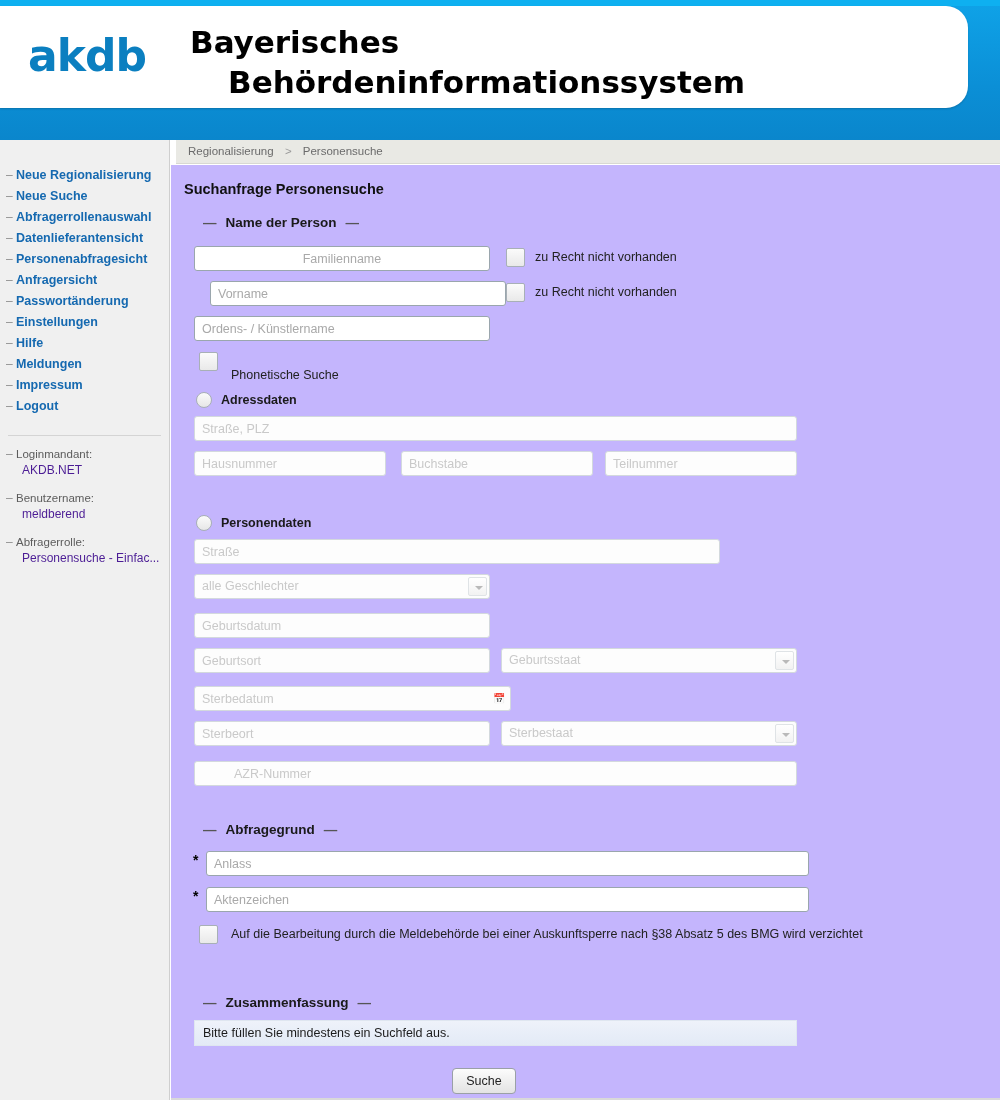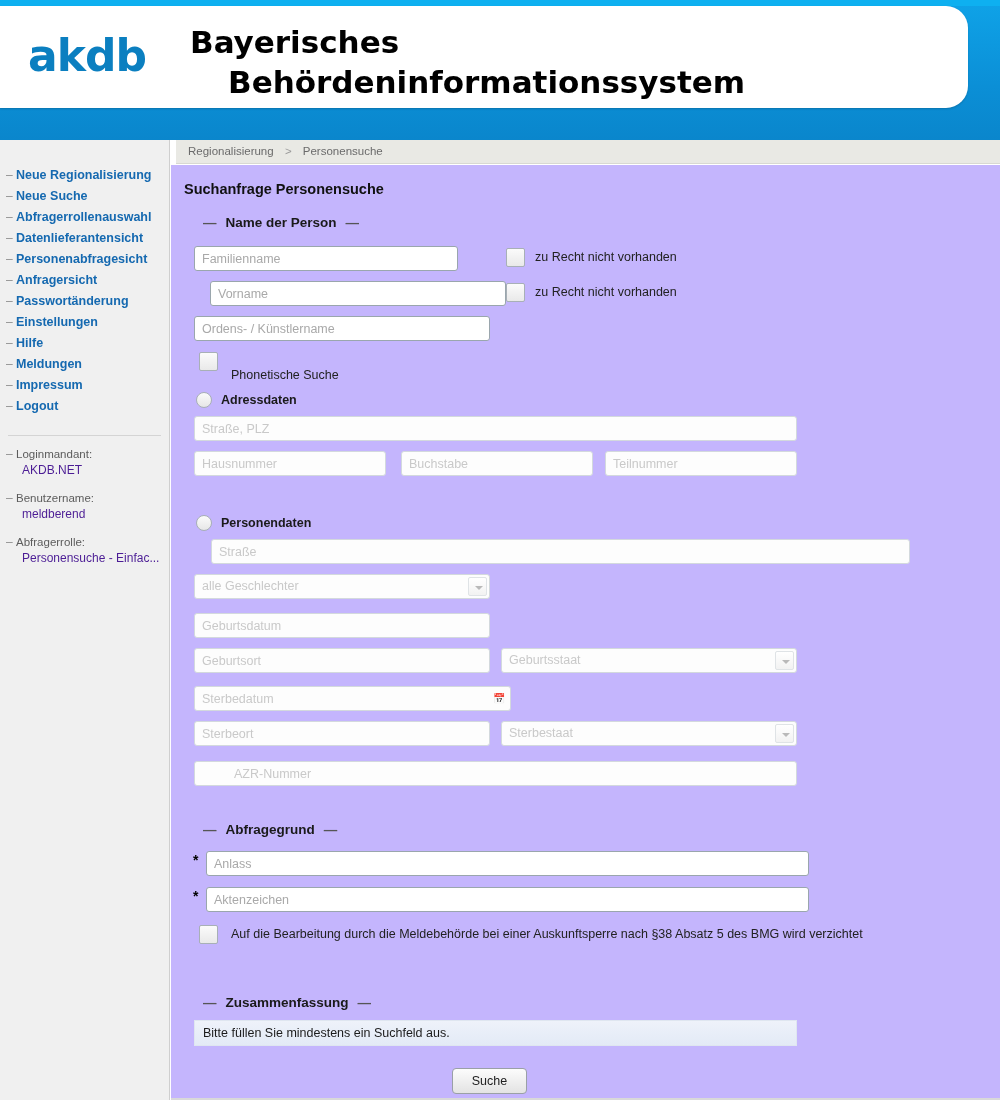--- a/index.html
+++ b/index.html
@@ -249,21 +249,21 @@
   }
   .summary-text {
     position: absolute;
     left: 8px; top: 5px;
     font-size: 12.5px;
     color: #1b1b1b;
   }
   .btn {
     position: absolute;
     left: 281px; top: 903px;
-    width: 75px; height: 26px;
+    width: 64px; height: 26px;
     border: 1px solid #9aa0a6;
     border-radius: 4px;
     background: linear-gradient(to bottom,#fcfcfc,#e3e3e3);
     font-family: "Liberation Sans", sans-serif;
     font-size: 12.5px;
     color: #222;
     cursor: pointer;
   }
   .bottom-rule {
     position: absolute;
@@ -330,21 +330,21 @@
   </div>
 
   <div class="main">
 
     <div class="page-title">Suchanfrage Personensuche</div>
 
     <div class="section-title" style="left:23px; top:50px;">
       <span class="dash">—</span><span>Name der Person</span><span class="dash">—</span>
     </div>
 
-    <input class="tf" style="left: 23px; top: 81px; width: 264px;" placeholder="Familienname">
+    <input class="tf" style="left: 23px; top: 81px; width: 296px; text-align: center;" placeholder="Familienname">
     <div class="cb" style="left:335px; top:83px;"></div>
     <div class="cb-label" style="left:364px; top:85px;">zu Recht nicht vorhanden</div>
 
     <input class="tf" style="left: 23px; top: 116px; width: 296px; margin-left: 16px;" placeholder="Vorname">
     <div class="cb" style="left:335px; top:118px;"></div>
     <div class="cb-label" style="left:364px; top:120px;">zu Recht nicht vorhanden</div>
 
     <input class="tf" style="left: 23px; top: 151px; width: 296px;" placeholder="Ordens- / Künstlername">
 
     <div class="cb" style="left:28px; top:187px;"></div>
@@ -354,21 +354,21 @@
     <div class="radio-label" style="left:50px; top:228px;">Adressdaten</div>
 
     <input class="tf disabled" style="left: 23px; top: 251px; width: 603px;" disabled="" placeholder="Straße, PLZ">
     <input class="tf disabled" style="left: 23px; top: 286px; width: 192px;" disabled="" placeholder="Hausnummer">
     <input class="tf disabled" style="left: 230px; top: 286px; width: 192px;" disabled="" placeholder="Buchstabe">
     <input class="tf disabled" style="left: 434px; top: 286px; width: 192px;" disabled="" placeholder="Teilnummer">
 
     <div class="radio" style="left:25px; top:350px;"></div>
     <div class="radio-label" style="left:50px; top:351px;">Personendaten</div>
 
-    <input class="tf disabled" style="left: 40px; top: 374px; width: 699px;" disabled="" placeholder="Straße">
+    <input class="tf disabled" style="left: 23px; top: 374px; width: 526px;" disabled="" placeholder="Straße">
 
     <div class="sel" style="left:23px; top:409px; width:296px;">
       <span class="sel-text">alle Geschlechter</span>
       <span class="sel-btn"></span>
     </div>
 
     <input class="tf disabled" style="left: 23px; top: 448px; width: 296px;" disabled="" placeholder="Geburtsdatum">
 
     <input class="tf disabled" style="left: 23px; top: 483px; width: 296px;" disabled="" placeholder="Geburtsort">
     <div class="sel" style="left:330px; top:483px; width:296px;">

